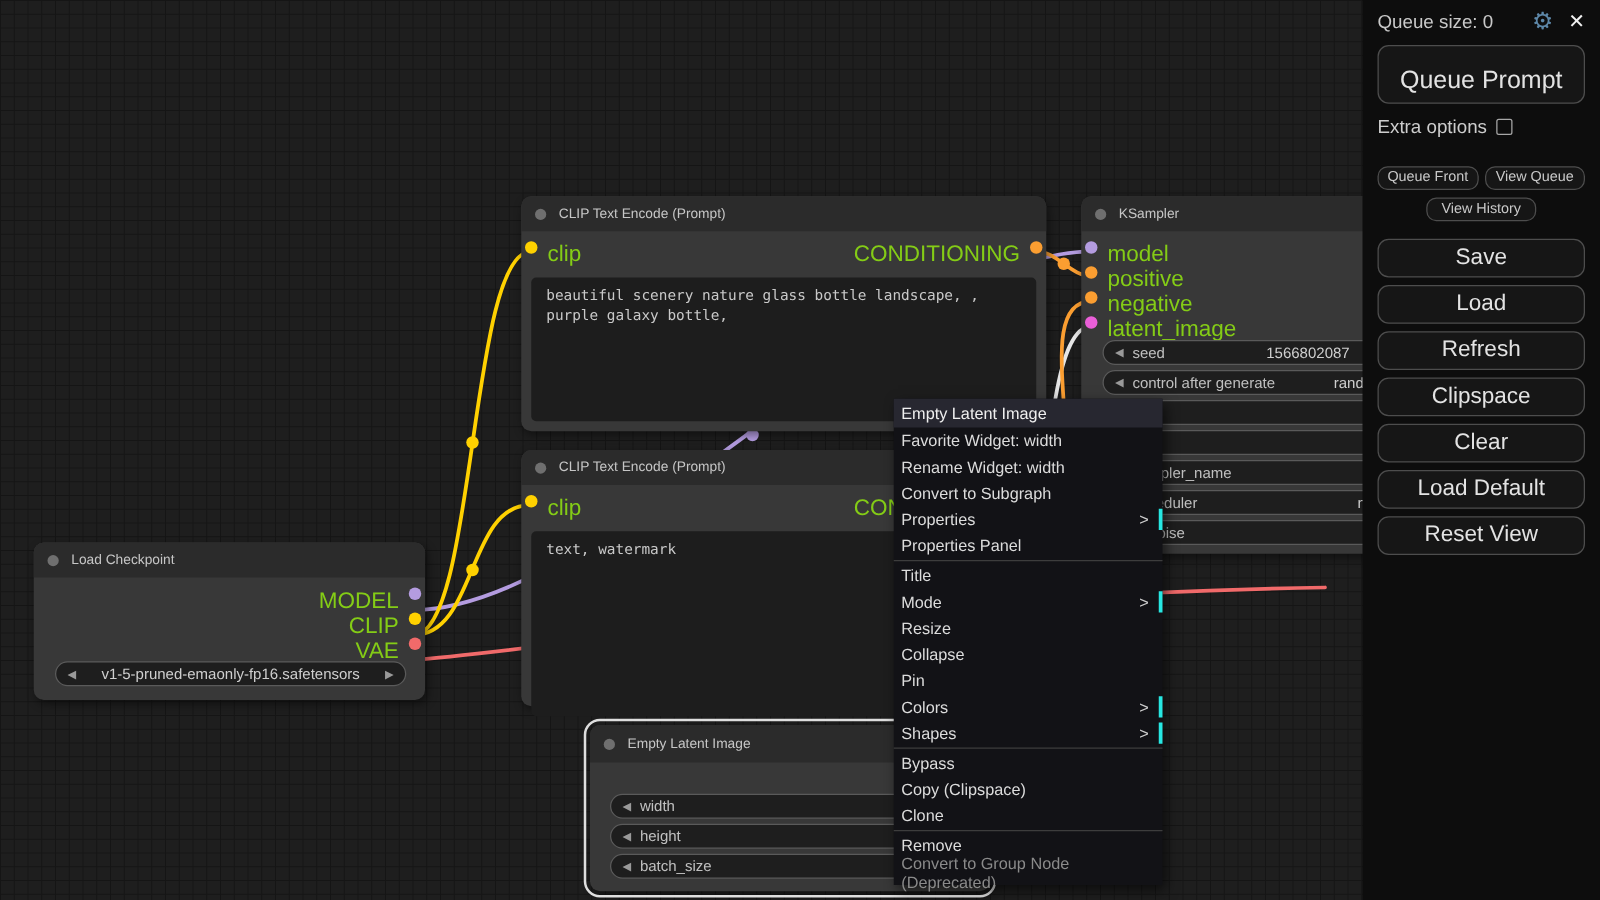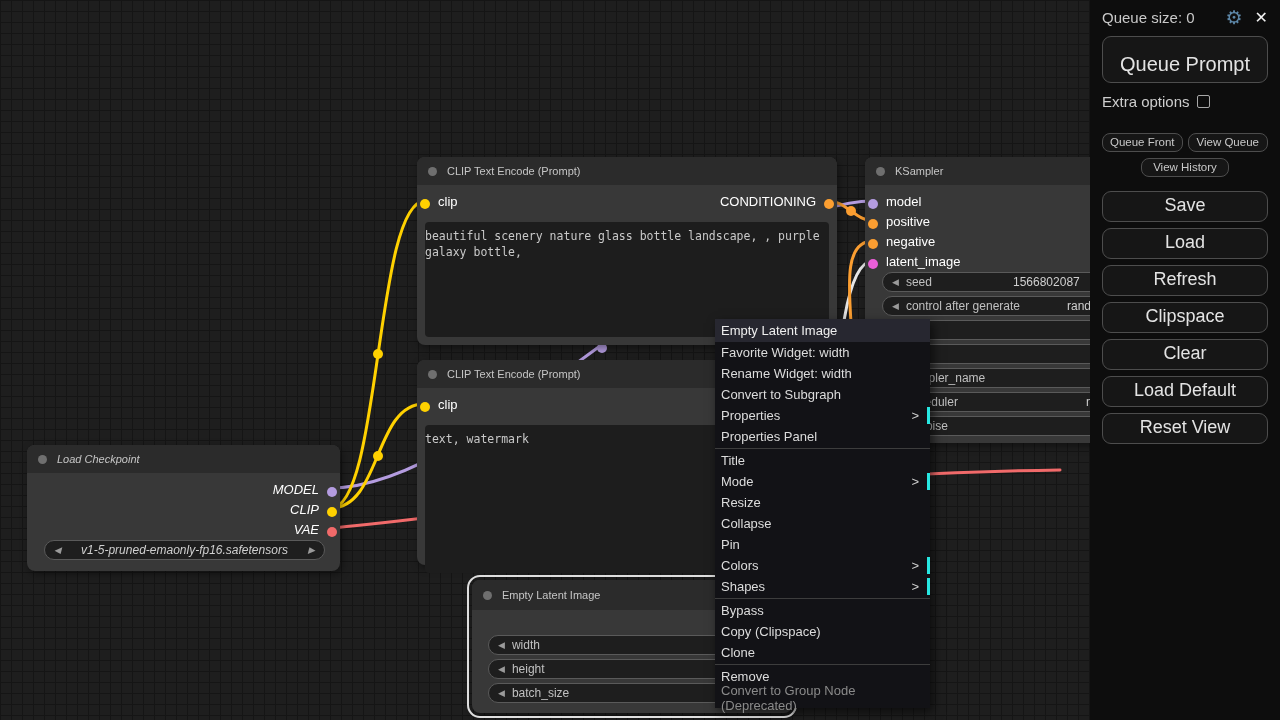--- a/index.html
+++ b/index.html
@@ -16,30 +16,30 @@
   }
   #wires { position:absolute; left:0; top:0; width:1280px; height:720px; z-index:1; }
 
   
   .node { position:absolute; background:#383838; border-radius:8px;
           box-shadow:2px 3px 8px rgba(0,0,0,.45); z-index:2; }
   .node-header { height:28px; background:#2b2b2b; border-radius:8px 8px 0 0;
           display:flex; align-items:center; padding-left:11px; }
   .title-dot { width:9px; height:9px; border-radius:50%; background:#6f6f6f; margin-right:10px; flex:0 0 auto; }
   .node-title { font-size:11px; color:#c6c6c6; white-space:nowrap; }
-  .port { position:absolute; height:16px; display:flex; align-items:flex-end; font-size:13px; color:#ffffff; white-space:nowrap; }
+  .port { position:absolute; height:16px; display:flex; align-items:flex-start; font-size:18px; color:#84cc16; white-space:nowrap; }
   .port-dot { width:10px; height:10px; border-radius:50%; flex:0 0 auto; }
   .port.in  { left:3px; }  .port.in  .port-dot { margin-right:8px; }
   .port.out { right:3px; flex-direction:row-reverse; } .port.out .port-dot { margin-left:8px; }
   .c-yellow { background:#ffd100; } .c-purple { background:#b49ce0; }
   .c-red    { background:#f16a6a; } .c-orange { background:#fb9e31; }
   .c-pink   { background:#ea5fd8; }
   .textarea { position:absolute; background:#1d1d1d; border-radius:4px;
           font-family:"DejaVu Sans Mono", monospace; font-size:11.5px; line-height:1.4;
-          color:#c9c9c9; padding:6px 0; white-space:pre-wrap; overflow:hidden; }
+          color:#c9c9c9; padding:6px 12px; white-space:pre-wrap; overflow:hidden; }
   .widget { position:absolute; height:20px; background:#1e1e1e; border:1px solid #5a5a5a;
           border-radius:10px; display:flex; align-items:center; font-size:12px; color:#c0c0c0;
           padding:0 9px; white-space:nowrap; }
   .warrow { font-size:9px; color:#9a9a9a; flex:0 0 auto; }
   .wlabel { margin:16px 7px; overflow:hidden; }
   .wvalue { position:absolute; top:2px; font-size:12px; color:#cfcfcf; }
   .wcenter { flex:1; text-align:center; color:#cfcfcf; overflow:hidden; }
   .selected { outline:2px solid #dedede; outline-offset:3px; }
 
   
@@ -164,21 +164,21 @@
     <span class="warrow">◀</span>
     <span class="wlabel">scheduler</span>
     <span class="wvalue" style="left:203px;">n</span>
   </div>
   <div class="widget" style="left:17px; top:259px; width:251px;">
     <span class="warrow">◀</span>
     <span class="wlabel">denoise</span>
   </div>
 </div>
 
-<div class="node" style="left:27px; top:445px; width:313px; height:126px;font-style:italic;">
+<div class="node" style="left:27px; top:434px; width:313px; height:126px;">
   <div class="node-header">
     <span class="title-dot"></span>
     <span class="node-title">Load Checkpoint</span>
   </div>
   <div class="port out" style="top:36px;">
     <span class="port-dot c-purple"></span>
     <span>MODEL</span>
   </div>
   <div class="port out" style="top:56px;">
     <span class="port-dot c-yellow"></span>

